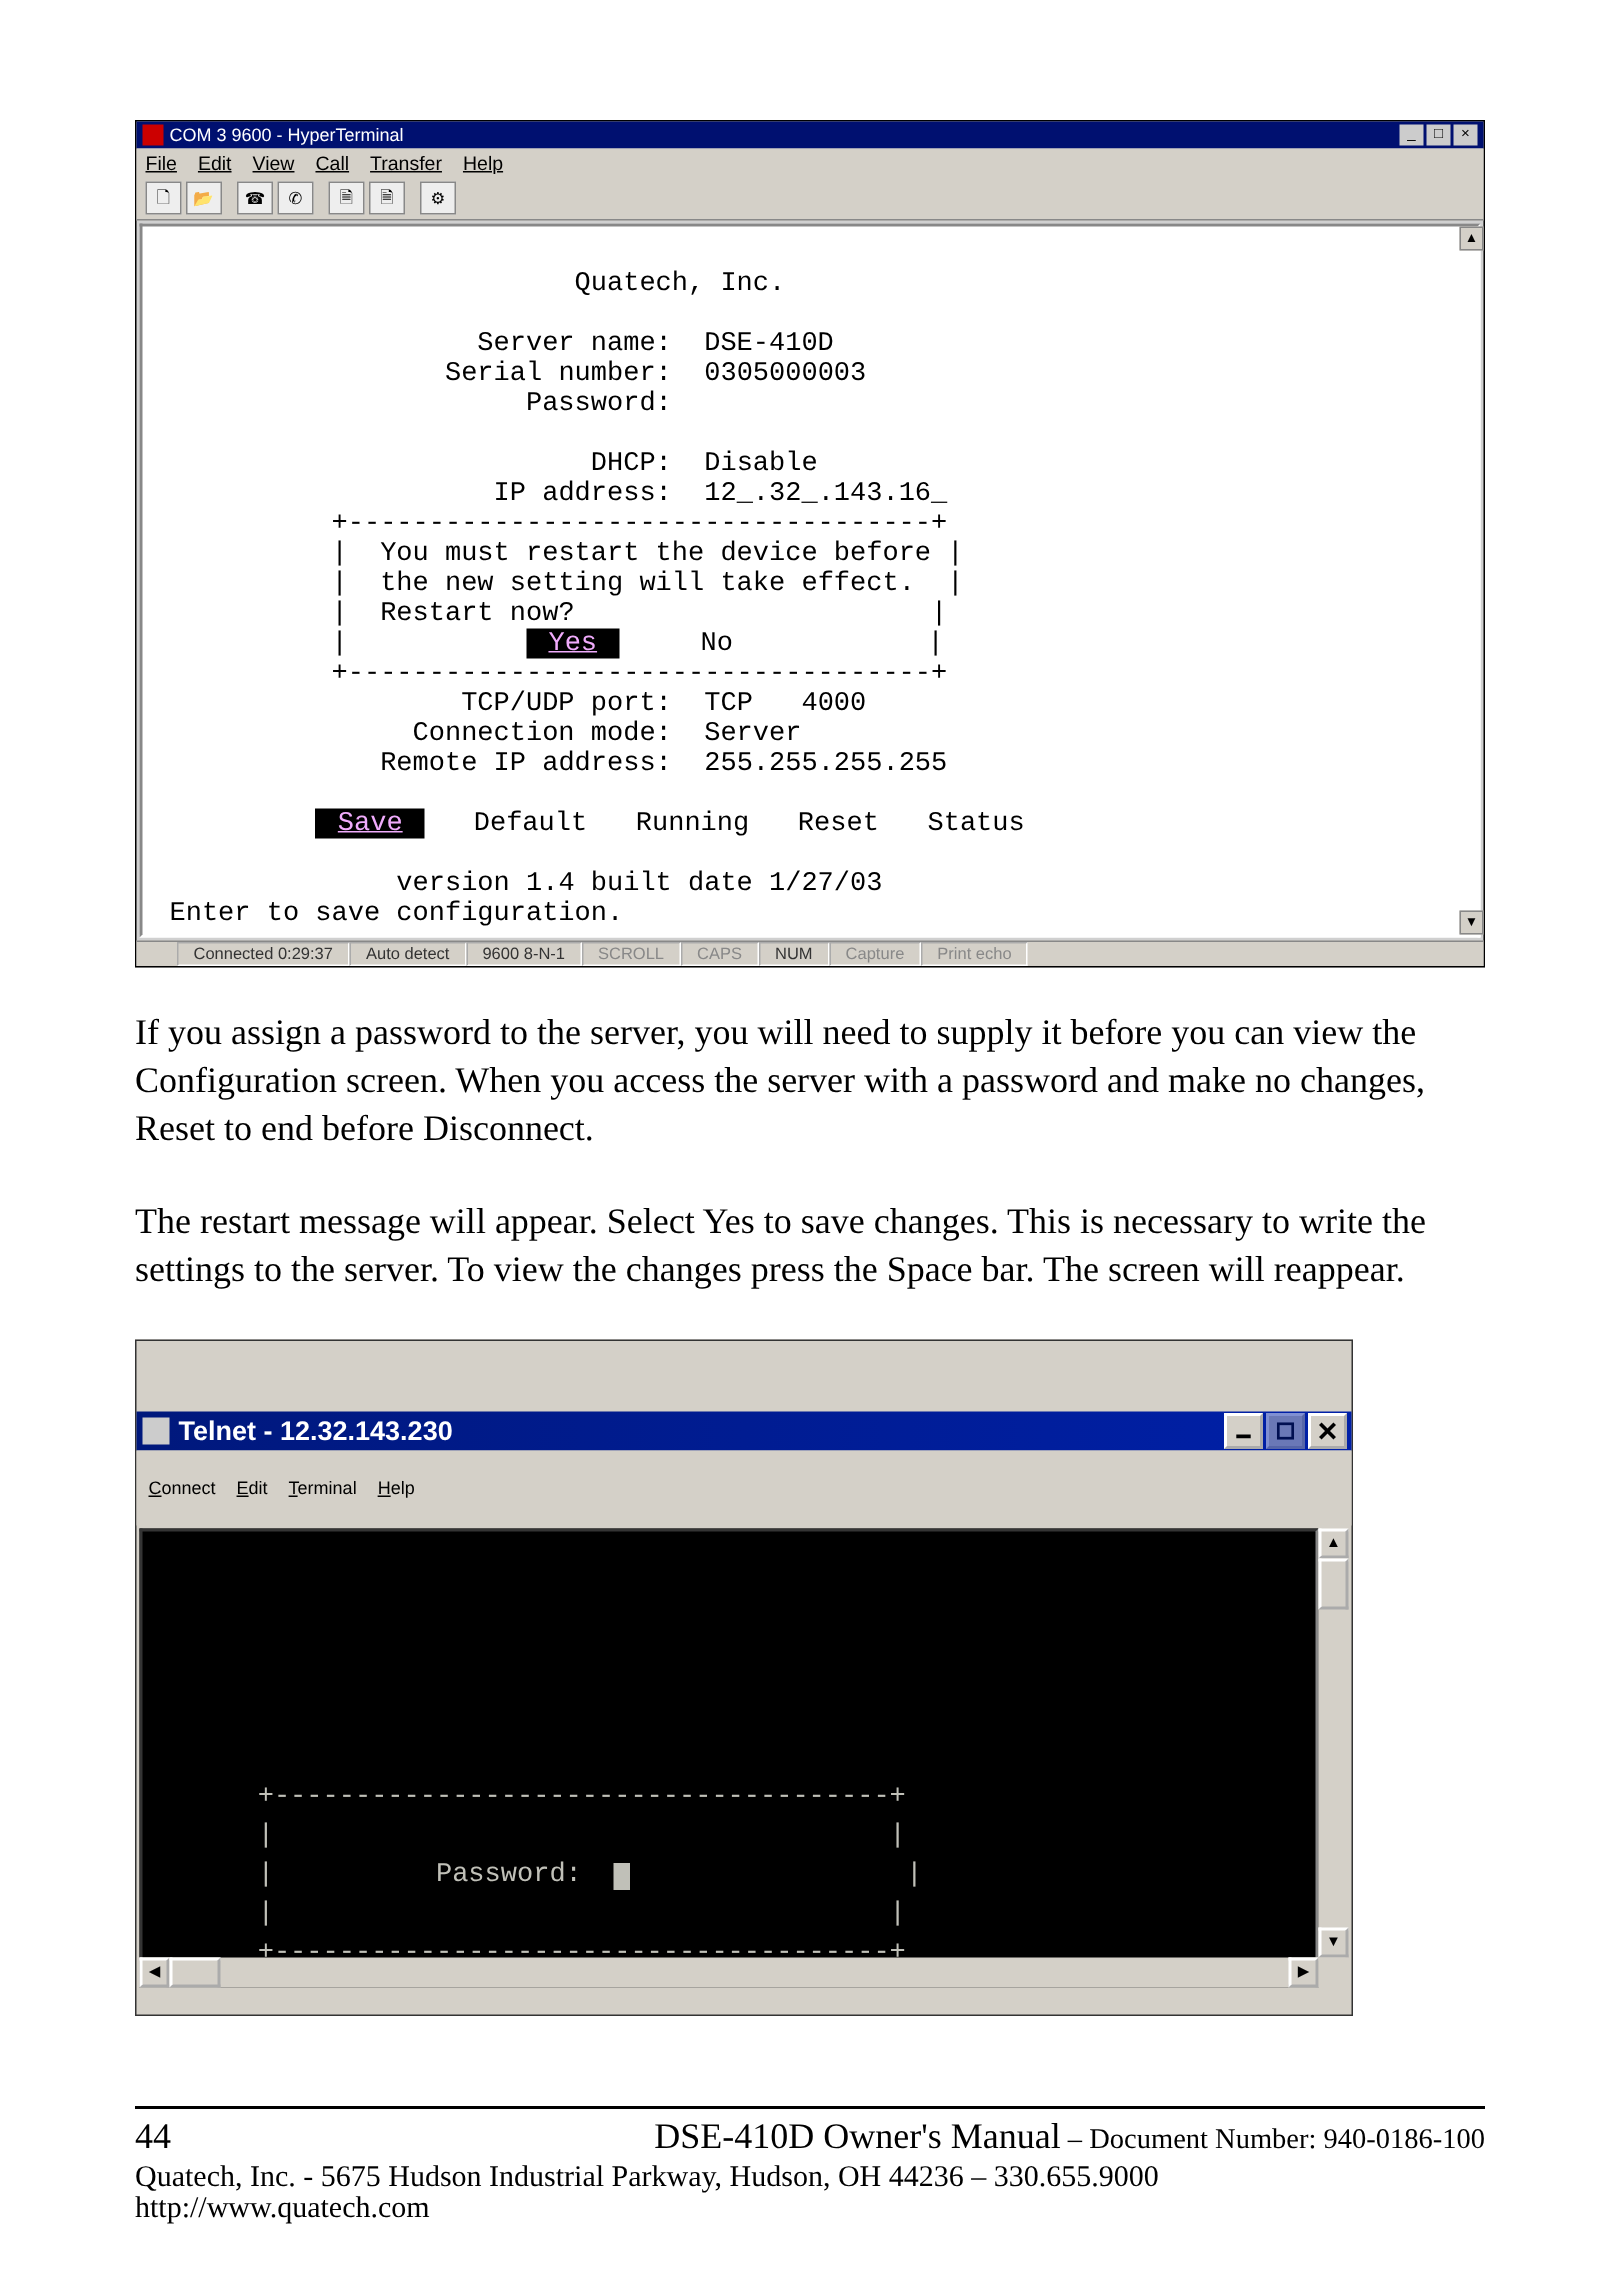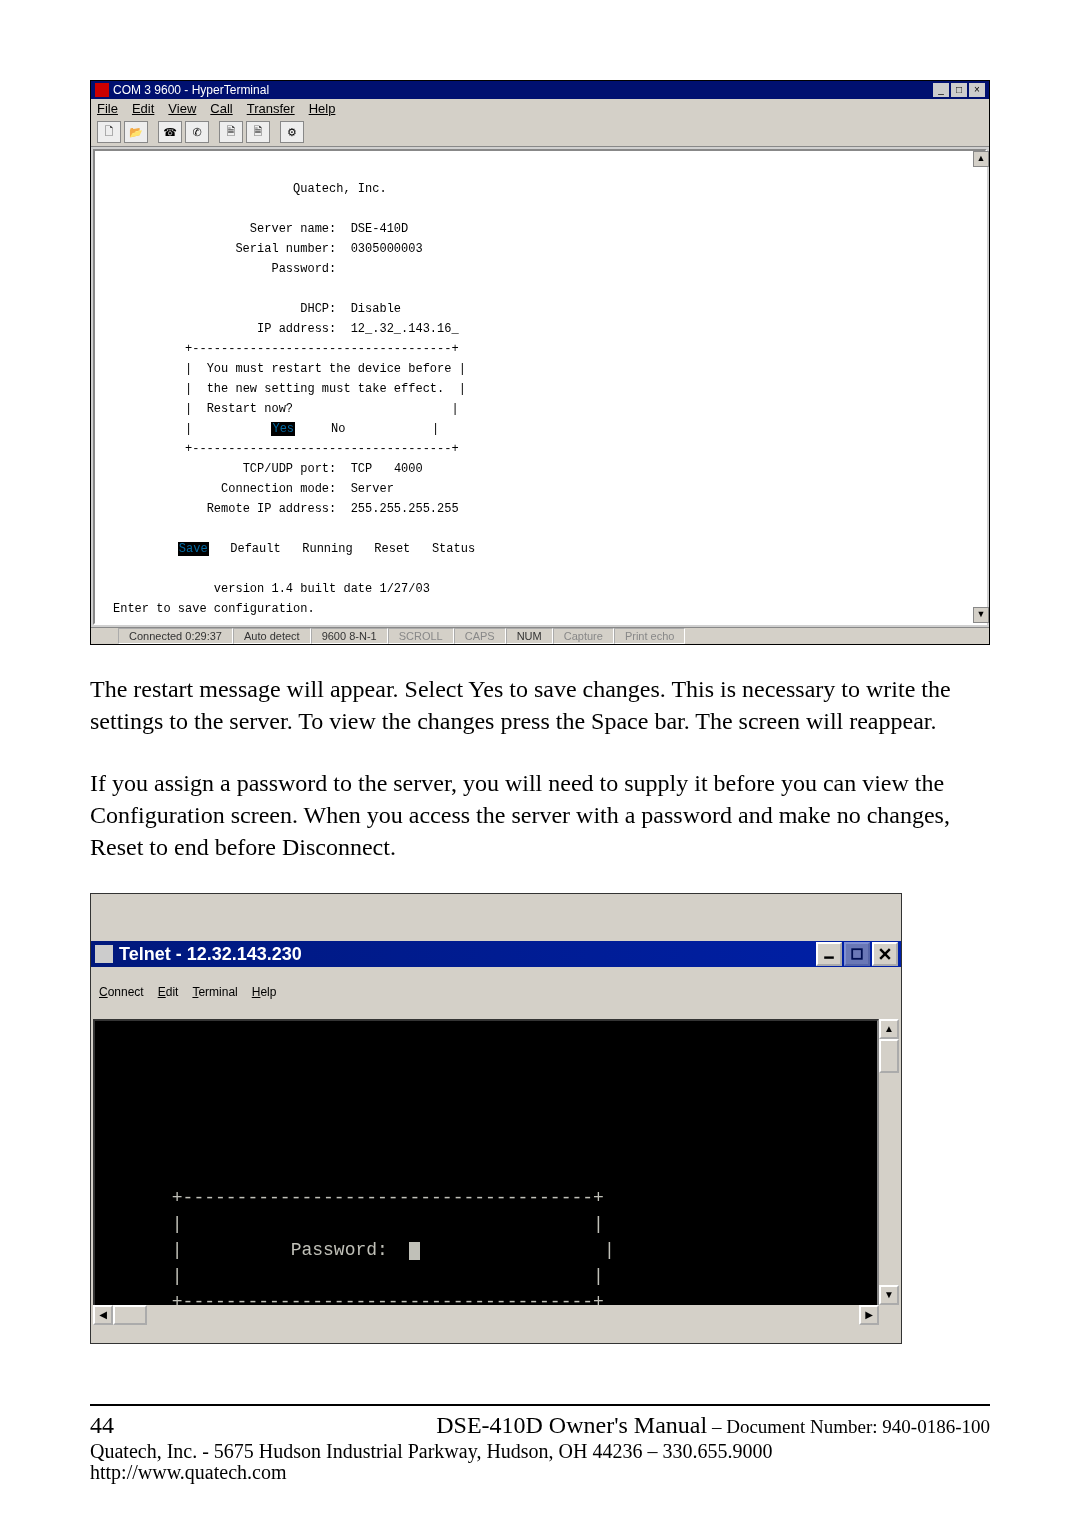--- a/index.html
+++ b/index.html
@@ -79,21 +79,21 @@
     background: #eee;
     font-size: 11px;
     display: flex;
     align-items: center;
     justify-content: center;
   }
   .tb-sep { width: 4px; }
   .ht-term {
     background: #fff;
     font-family: "Courier New", monospace;
-    font-size: 12px;
+    font-size: 18px;
     line-height: 20px;
     padding: 8px 18px 4px 18px;
     white-space: pre;
     position: relative;
     border-top: 2px solid #888;
     border-left: 2px solid #888;
     border-bottom: 2px solid #fff;
     border-right: 2px solid #fff;
     margin: 2px;
   }
@@ -102,21 +102,21 @@
     right: 0;
     width: 16px;
     height: 16px;
     background: #d4d0c8;
     border: 1px solid #888;
     box-sizing: border-box;
     font-size: 9px;
     text-align: center;
     line-height: 13px;
   }
-  .sel { background: #000; color: #0369a1; padding: 0 1px; }
+  .sel { background: #000; color: #f0abfc; padding: 0 15px; text-decoration: underline; }
   .ht-status {
     background: #d4d0c8;
     font-family: Tahoma, sans-serif;
     font-size: 11px;
     display: flex;
     border-top: 1px solid #888;
     padding-left: 27px;
   }
   .ht-status .cell {
     border: 1px inset #fff;
@@ -306,21 +306,21 @@
                          <span>Quatech, Inc.</span>
 
                    <span>Server name:</span>  <span>DSE-410D</span>
                  <span>Serial number:</span>  <span>0305000003</span>
                       <span>Password:</span>
 
                           <span>DHCP:</span>  <span>Disable</span>
                     <span>IP address:</span>  <span>12_.32_.143.16_</span>
           +------------------------------------+
           |  <span>You must restart the device before</span> |
-          |  <span>the new setting must take effect.</span>  |
+          |  <span>the new setting will take effect.</span>  |
           |  <span>Restart now?</span>                      |
           |           <span class="sel">Yes</span>     <span>No</span>            |
           +------------------------------------+
                   <span>TCP/UDP port:</span>  <span>TCP</span>   <span>4000</span>
                <span>Connection mode:</span>  <span>Server</span>
              <span>Remote IP address:</span>  <span>255.255.255.255</span>
 
          <span class="sel">Save</span>   <span>Default</span>   <span>Running</span>   <span>Reset</span>   <span>Status</span>
 
               <span>version 1.4 built date 1/27/03</span>
@@ -333,22 +333,22 @@
       <div class="cell">Auto detect</div>
       <div class="cell">9600 8-N-1</div>
       <div class="cell dim">SCROLL</div>
       <div class="cell dim">CAPS</div>
       <div class="cell">NUM</div>
       <div class="cell dim">Capture</div>
       <div class="cell dim">Print echo</div>
     </div>
   </div>
 
+  <p class="body-text">If you assign a password to the server, you will need to supply it before you can view the Configuration screen. When you access the server with a password and make no changes, Reset to end before Disconnect.</p>
   <p class="body-text">The restart message will appear. Select Yes to save changes. This is necessary to write the settings to the server. To view the changes press the Space bar. The screen will reappear.</p>
-  <p class="body-text">If you assign a password to the server, you will need to supply it before you can view the Configuration screen. When you access the server with a password and make no changes, Reset to end before Disconnect.</p>
 
   <div class="tn-window">
     <div class="tn-titlebar">
       <div class="left">
         <div class="tn-icon"></div>
         <span>Telnet - 12.32.143.230</span>
       </div>
       <div class="tn-winbtns">
         <div class="tn-winbtn">
             <svg viewBox="0 0 10 10">

